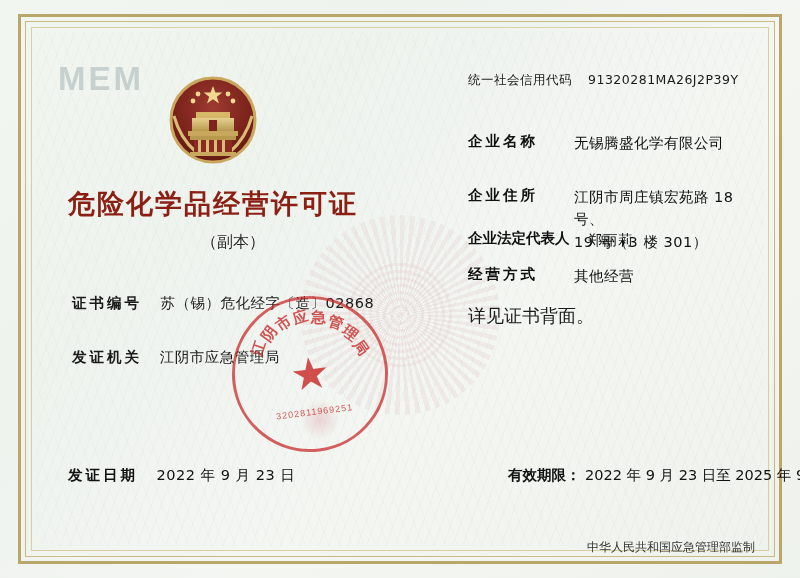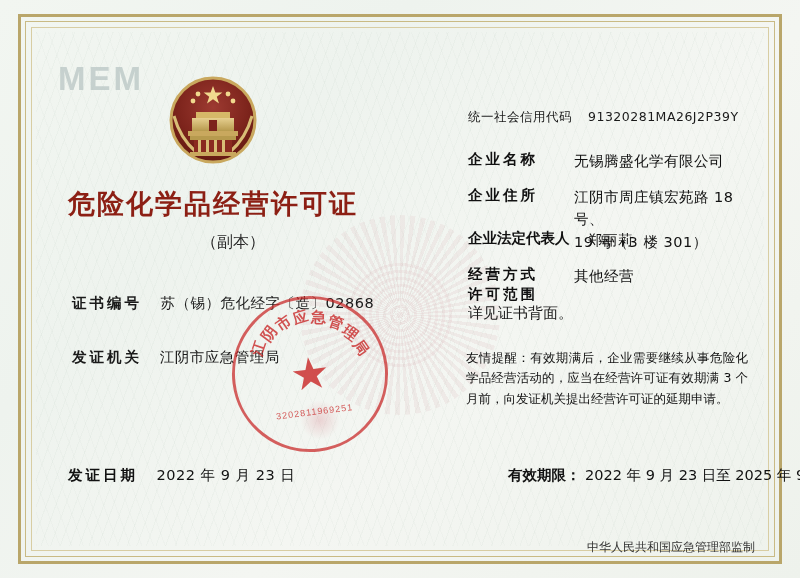--- a/index.html
+++ b/index.html
@@ -188,21 +188,20 @@
 
   
   .uscc-row {
     position: absolute;
     left: 468px;
     top: 72px;
     font-size: 12.5px;
     color: #1a1a1a;
     font-family: "DejaVu Sans", "Liberation Sans", sans-serif;
     white-space: nowrap;
-    margin-top: 37px;
   }
   .uscc-label { letter-spacing: 0.5px; }
   .uscc-value { margin-left: 12px; letter-spacing: 0.5px; }
 
   .right-field {
     position: absolute;
     display: flex;
     align-items: flex-start;
     font-size: 14.5px;
     color: #111;
@@ -216,21 +215,21 @@
   }
   .right-value {
     margin-left: 10px;
     letter-spacing: 0.5px;
     line-height: 1.55;
   }
   .scope-note {
     position: absolute;
     left: 468px;
     top: 304px;
-    font-size: 15px;
+    font-size: 18px;
     color: #1a1a1a;
     font-family: "DejaVu Sans", "Liberation Sans", sans-serif;
   }
   .reminder {
     position: absolute;
     left: 466px;
     top: 348px;
     width: 282px;
     font-size: 12.5px;
     line-height: 1.62;
@@ -360,49 +359,44 @@
     </div>
     <div class="seal-star">★</div>
     <div class="seal-bottom-text">3202811969251</div>
   </div>
 
   <div class="uscc-row">
     <span class="uscc-label">统一社会信用代码</span>
     <span class="uscc-value">91320281MA26J2P39Y</span>
   </div>
 
-  <div class="right-field" style="left:468px; top:150px;">
+  <div class="right-field" style="left:468px; top:132px;">
     <span class="right-label">企业名称</span>
     <span class="right-value">无锡腾盛化学有限公司</span>
   </div>
 
   <div class="right-field" style="left:468px; top:186px; width:300px;">
     <span class="right-label">企业住所</span>
     <span class="right-value" style="white-space: pre-line;">江阴市周庄镇宏苑路 18 号、
 19 号（3 楼 301）</span>
   </div>
 
   <div class="right-field" style="left:468px; top:229px;">
     <span class="right-label" style="letter-spacing:0; width:110px;">企业法定代表人</span>
     <span class="right-value">郑丽莉</span>
   </div>
 
   <div class="right-field" style="left:468px; top:265px;">
     <span class="right-label">经营方式</span>
     <span class="right-value">其他经营</span>
   </div>
 
-  <div class="right-field" style="left:468px; top:285px;">
-    <span class="right-label">许可范围</span>
-    <span class="right-value"></span>
-  </div>
 
   <div class="scope-note">详见证书背面。</div>
 
-  <div class="reminder">友情提醒：有效期满后，企业需要继续从事危险化学品经营活动的，应当在经营许可证有效期满 3 个月前，向发证机关提出经营许可证的延期申请。</div>
 
   <div class="issue-date">
     <span class="left-label">发证日期</span>
     <span class="left-value">2022 年 9 月 23 日</span>
   </div>
 
   <div class="validity">
     <span style="font-weight:bold;margin-left:42px;">有效期限：</span>
     <span>2022 年 9 月 23 日至 2025 年 9 月 22 日</span>
   </div>

